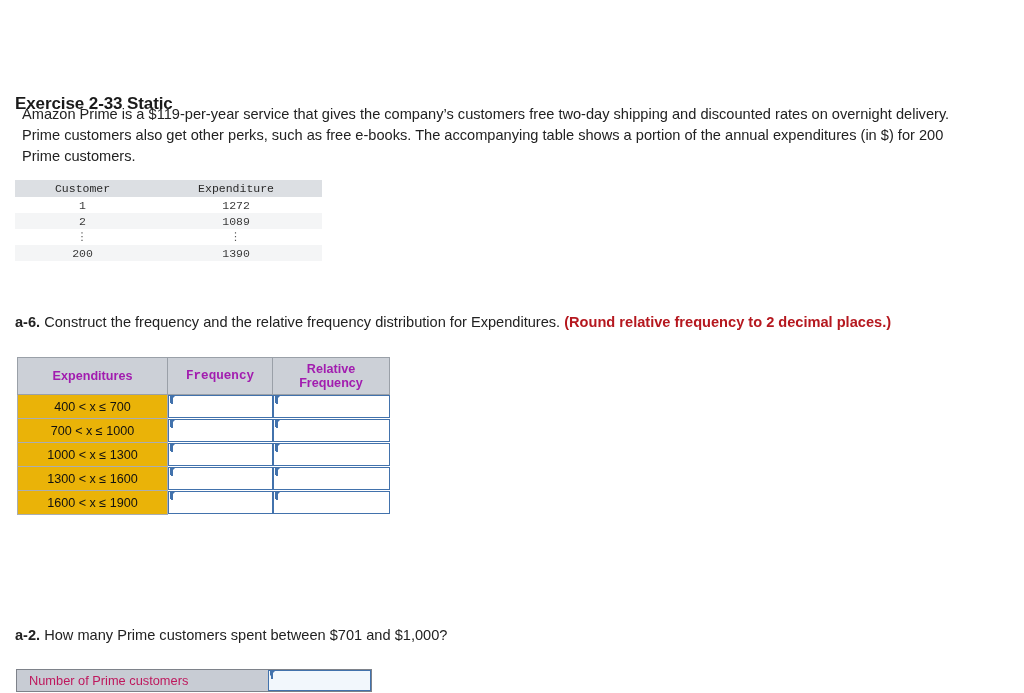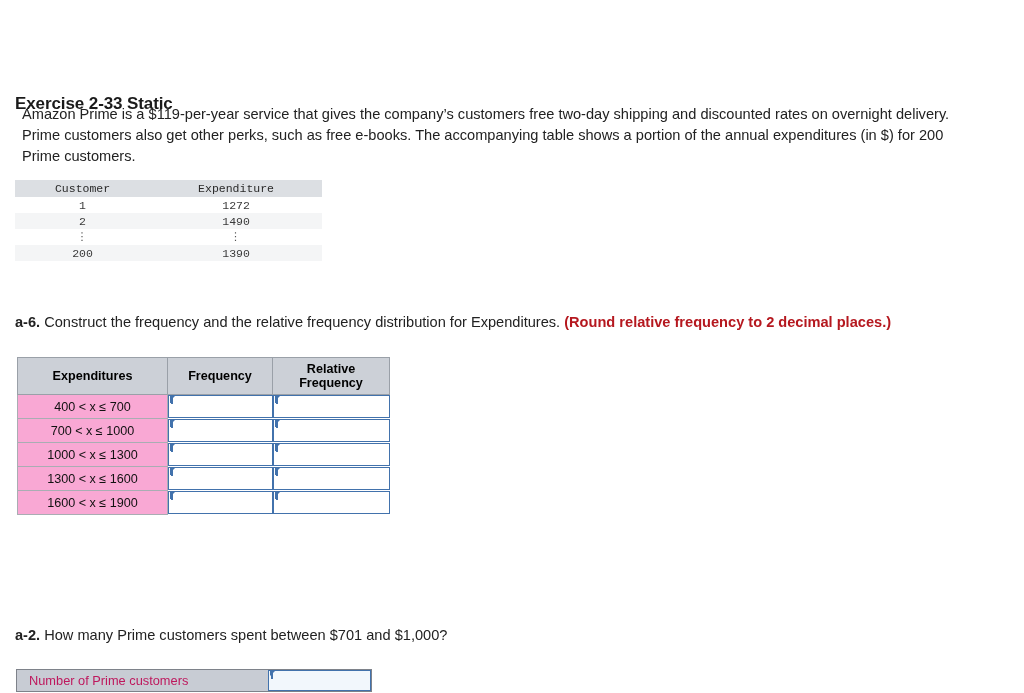--- a/index.html
+++ b/index.html
@@ -152,30 +152,30 @@
     top: 357px;
     border-collapse: collapse;
     font-size: 12.6px;
   }
   .freq-table th {
     background: #ccd0d7;
     border: 1px solid #9aa0a8;
     font-weight: bold;
     font-size: 12.6px;
     text-align: center;
-    color: #000000;
+    color: #a21caf;
     padding: 4px 6px;
     line-height: 14px;
   }
   .freq-table th.c1 { width: 137px; height: 25px; }
-  .freq-table th.c2 { width: 92px; }
+  .freq-table th.c2 { width: 92px; font-family: Liberation Mono, monospace; }
   .freq-table th.c3 { width: 104px; }
   .freq-table td.label-cell {
     border: 1px solid #a9adb3;
-    background: #f9a8d4;
+    background: #eab308;
     text-align: center;
     color: #111111;
     height: 21px;
     padding: 1px 4px;
     font-size: 12.6px;
   }
   .freq-table td.input-cell {
     padding: 0;
     border: none;
     height: 23px;
@@ -289,21 +289,21 @@
         <th class="c-exp">Expenditure</th>
       </tr>
     </thead>
     <tbody>
       <tr>
         <td>1</td>
         <td>1272</td>
       </tr>
       <tr>
         <td>2</td>
-        <td>1490</td>
+        <td>1089</td>
       </tr>
       <tr>
         <td class="dots">⋮</td>
         <td class="dots">⋮</td>
       </tr>
       <tr>
         <td>200</td>
         <td>1390</td>
       </tr>
     </tbody>

